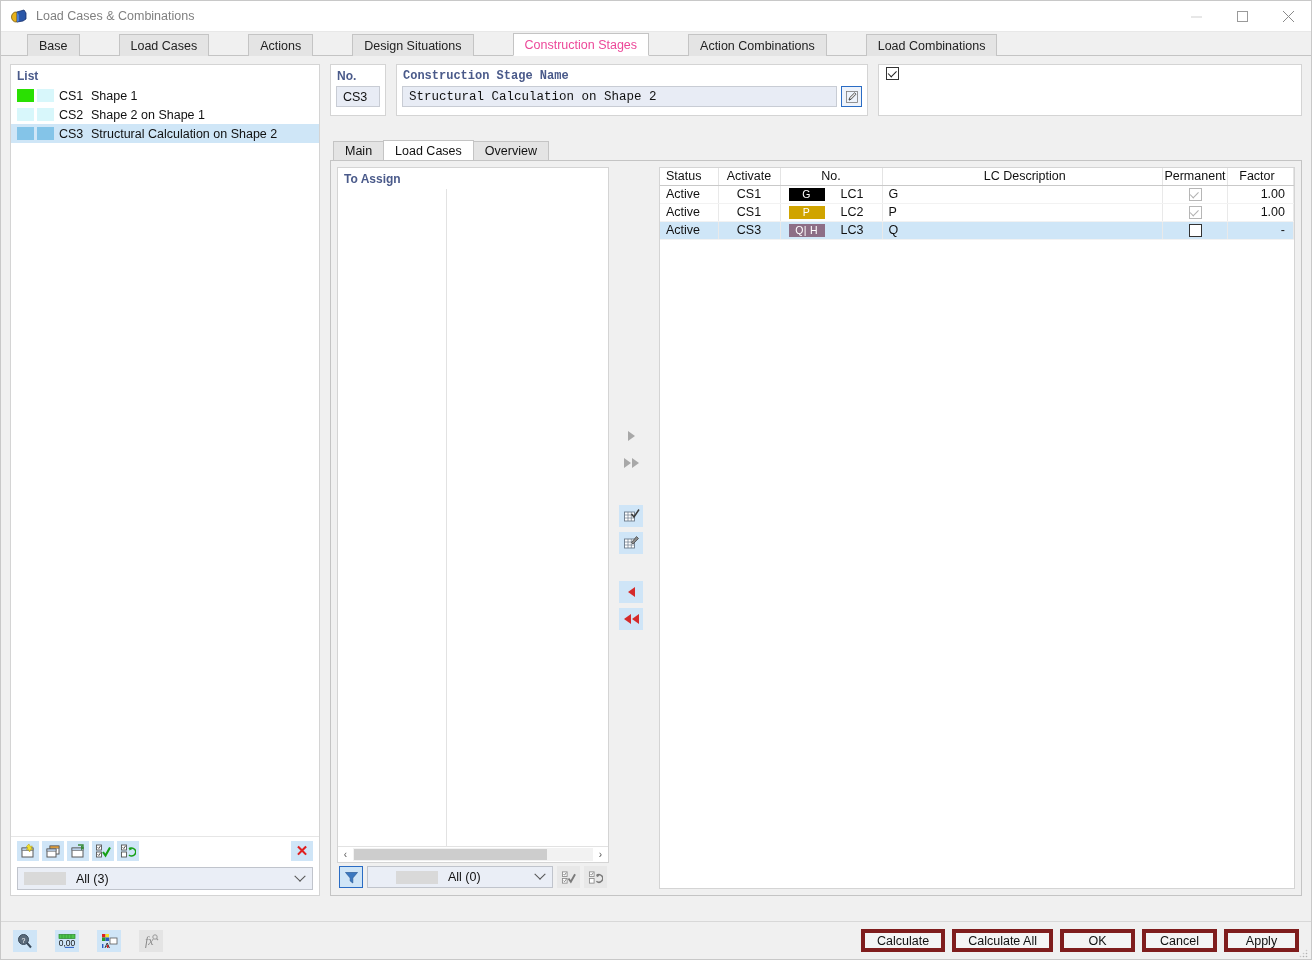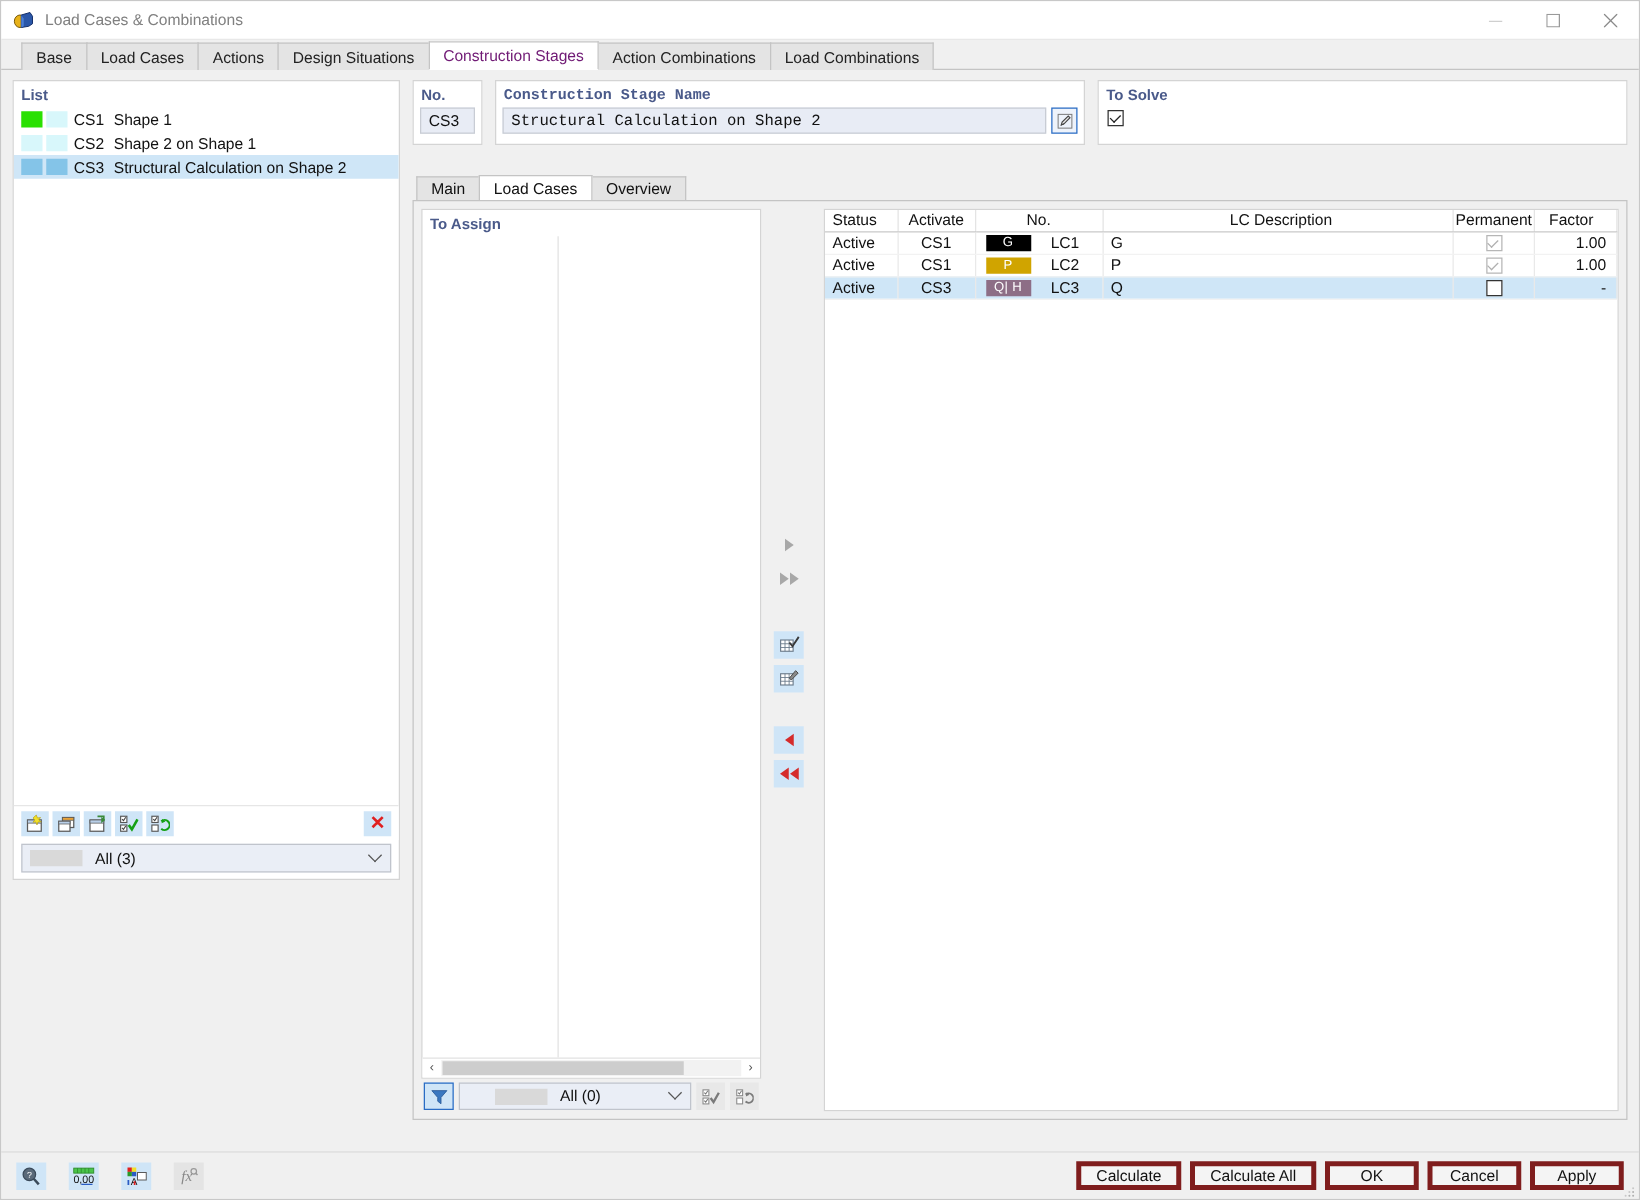--- a/index.html
+++ b/index.html
@@ -34,36 +34,37 @@
   .win-btn {
     width: 46px; height: 31px; display: flex;
     align-items: center; justify-content: center;
     color: #9a9a9a; font-size: 13px;
   }
   
   .tabstrip {
     height: 24px; flex: 0 0 24px;
     background: #f0f0f0;
     display: flex; align-items: flex-end;
-    padding-left: 16px;
+    padding-left: 26px;
     border-bottom: 1px solid #c4c4c4;
     position: relative;
+    gap: 40px;
   }
   .tab {
     height: 22px; padding: 0 11px;
     display: flex; align-items: center;
     font-size: 12.5px; color: #222;
     background: #e4e4e4;
     border: 1px solid #c4c4c4;
     border-bottom: none;
     margin-right: -1px;
     position: relative; top: 1px;
   }
   .tab.active {
-    background: #ffffff; color: #701a75;
+    background: #ffffff; color: #ec4899;
     height: 23px; z-index: 2;
     border-bottom: 1px solid #ffffff;
   }
   
   .body {
     flex: 1; position: relative;
     background: #f0f0f0;
     padding: 8px 9px 0 9px;
     display: flex; gap: 10px;
   }
@@ -72,21 +73,21 @@
     border: 1px solid #d4d4d4;
   }
   .group-label {
     color: #4a5a8a; font-weight: bold; font-size: 12px;
     padding: 4px 6px 3px 6px;
   }
   
   .left-panel {
     width: 310px; flex: 0 0 310px;
     display: flex; flex-direction: column;
-    height: 640px;
+    height: 832px;
   }
   .list-box {
     background: #fff; border: 1px solid #d4d4d4;
     flex: 1; display: flex; flex-direction: column;
     overflow: hidden;
   }
   .list-rows { flex: 1; }
   .list-row {
     height: 19px; display: flex; align-items: center;
     font-size: 12.5px;
@@ -472,21 +473,20 @@
               <svg width="14" height="14" viewBox="0 0 14 14">
                 <rect x="1.5" y="1.5" width="11" height="11" fill="none" stroke="#7a7a7a" stroke-width="0.8"></rect>
                 <path d="M4 10 L4.7 7.6 L9.6 2.8 L11 4.2 L6.2 9.1 Z" fill="#e8e8e8" stroke="#444" stroke-width="0.9"></path>
                 <line x1="4" y1="10" x2="6.2" y2="9.1" stroke="#444" stroke-width="0.8"></line>
               </svg>
             </div>
           </div>
         </div>
 
         <div class="grouped solve-box">
-          <div class="group-label">To Solve</div>
           <div class="chk checked"></div>
         </div>
       </div>
 
       <div class="panel-wrap">
         <div class="inner-tabs">
           <div class="itab">Main</div>
           <div class="itab active">Load Cases</div>
           <div class="itab">Overview</div>
         </div>

